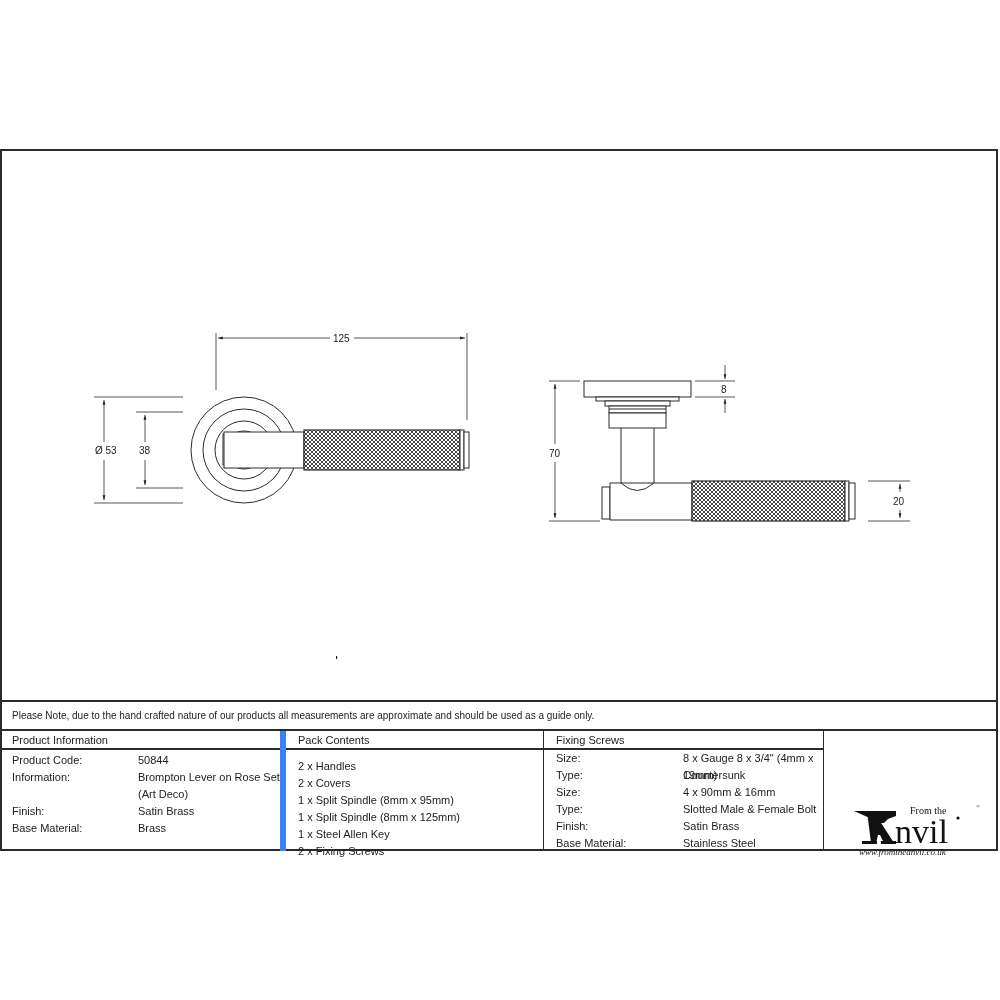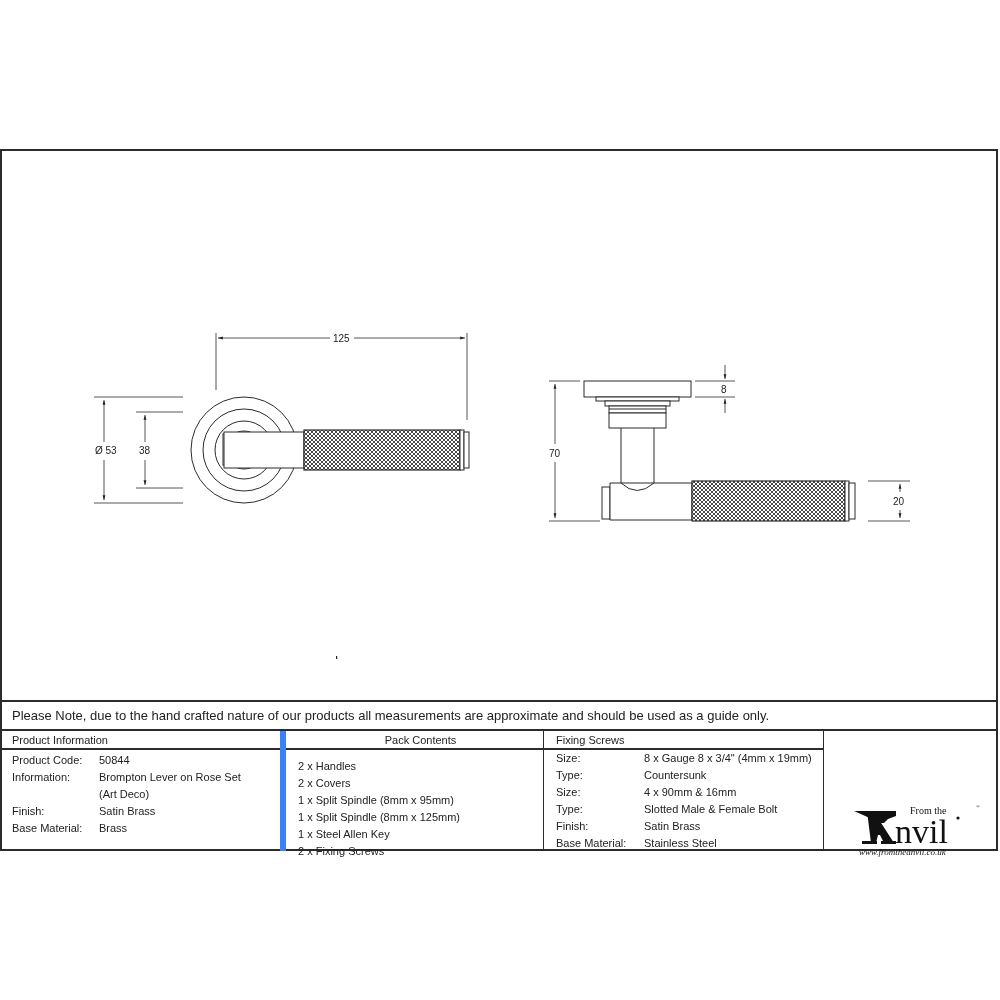--- a/index.html
+++ b/index.html
@@ -4,31 +4,31 @@
 <style>
   html, body { margin:0; padding:0; background:#ffffff; }
   body { width:1000px; height:1000px; position:relative; overflow:hidden;
          font-family: "Liberation Sans", "DejaVu Sans", sans-serif; color:#222; }
   .sheet { position:absolute; left:0; top:149px; width:998px; height:702px;
            border:2px solid #2b2b2b; box-sizing:border-box; }
   .drawing { position:absolute; left:0; top:0; width:1000px; height:1000px; pointer-events:none; }
   .drawing text { font-family: "Liberation Sans", "DejaVu Sans", sans-serif; font-size:10px; fill:#222; }
   .note { position:absolute; left:0; top:700px; width:998px; height:31px;
           border-top:2px solid #2b2b2b; border-bottom:2px solid #2b2b2b; box-sizing:border-box;
-          font-size:13px; line-height:27px; padding-left:12px; }
+          font-size:10px; line-height:27px; padding-left:12px; }
   .table { position:absolute; left:0; top:731px; width:998px; height:120px; }
   .col { position:absolute; top:0; height:120px; box-sizing:border-box; font-size:11px; }
   .col .hdr { height:19px; border-bottom:2px solid #2b2b2b; box-sizing:border-box;
               padding-left:12px; line-height:18px; }
   .col .rows { padding-top:2px; }
   .row { height:17px; line-height:17px; display:flex; padding-left:12px; }
   .row .k { width:87px; flex:none; }
-  .row .v { flex:1; }
+  .row .v { flex:1;margin-left:39px; }
   .c1 { left:0; width:286px; border-right:6px solid #3b82f6; }
-  .c2 { left:286px; width:258px; border-right:1px solid #2b2b2b;text-align:center; }
+  .c2 { left:286px; width:258px; border-right:1px solid #2b2b2b; }
   .c3 { left:544px; width:280px; border-right:1px solid #2b2b2b; }
   .c3 .row .k { width:88px; }
   .c4 { left:824px; width:174px;margin-top:38px; }
   .logo { position:absolute; left:30px; top:30px; width:130px; height:70px; }
 </style>
 </head>
 <body>
 
 <div class="sheet"></div>
 

